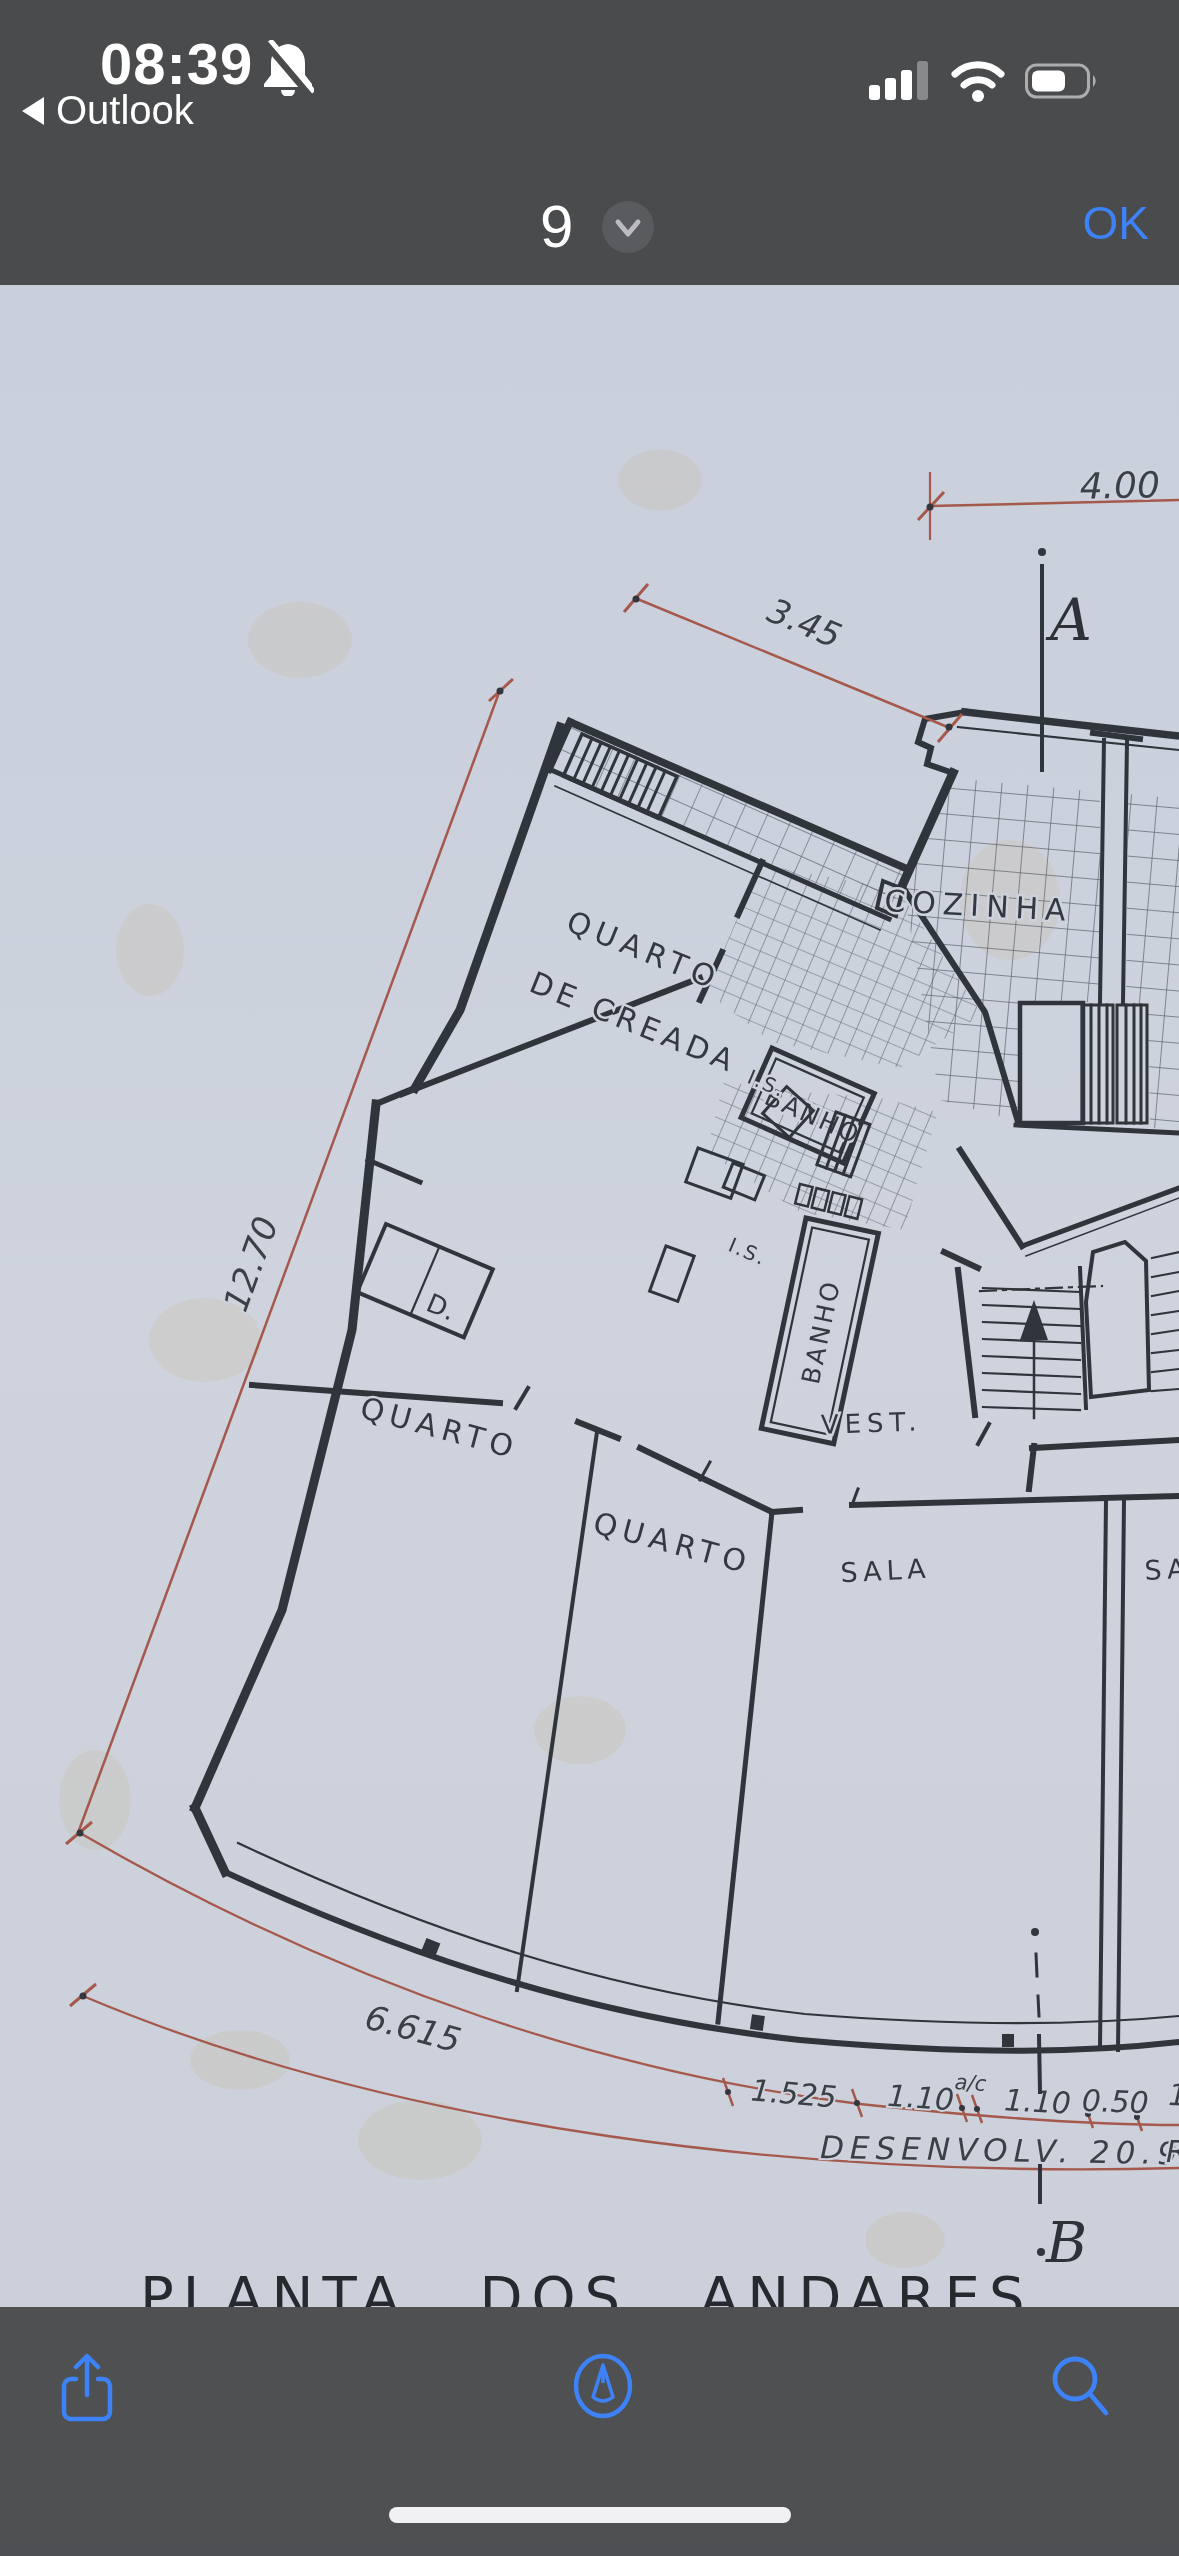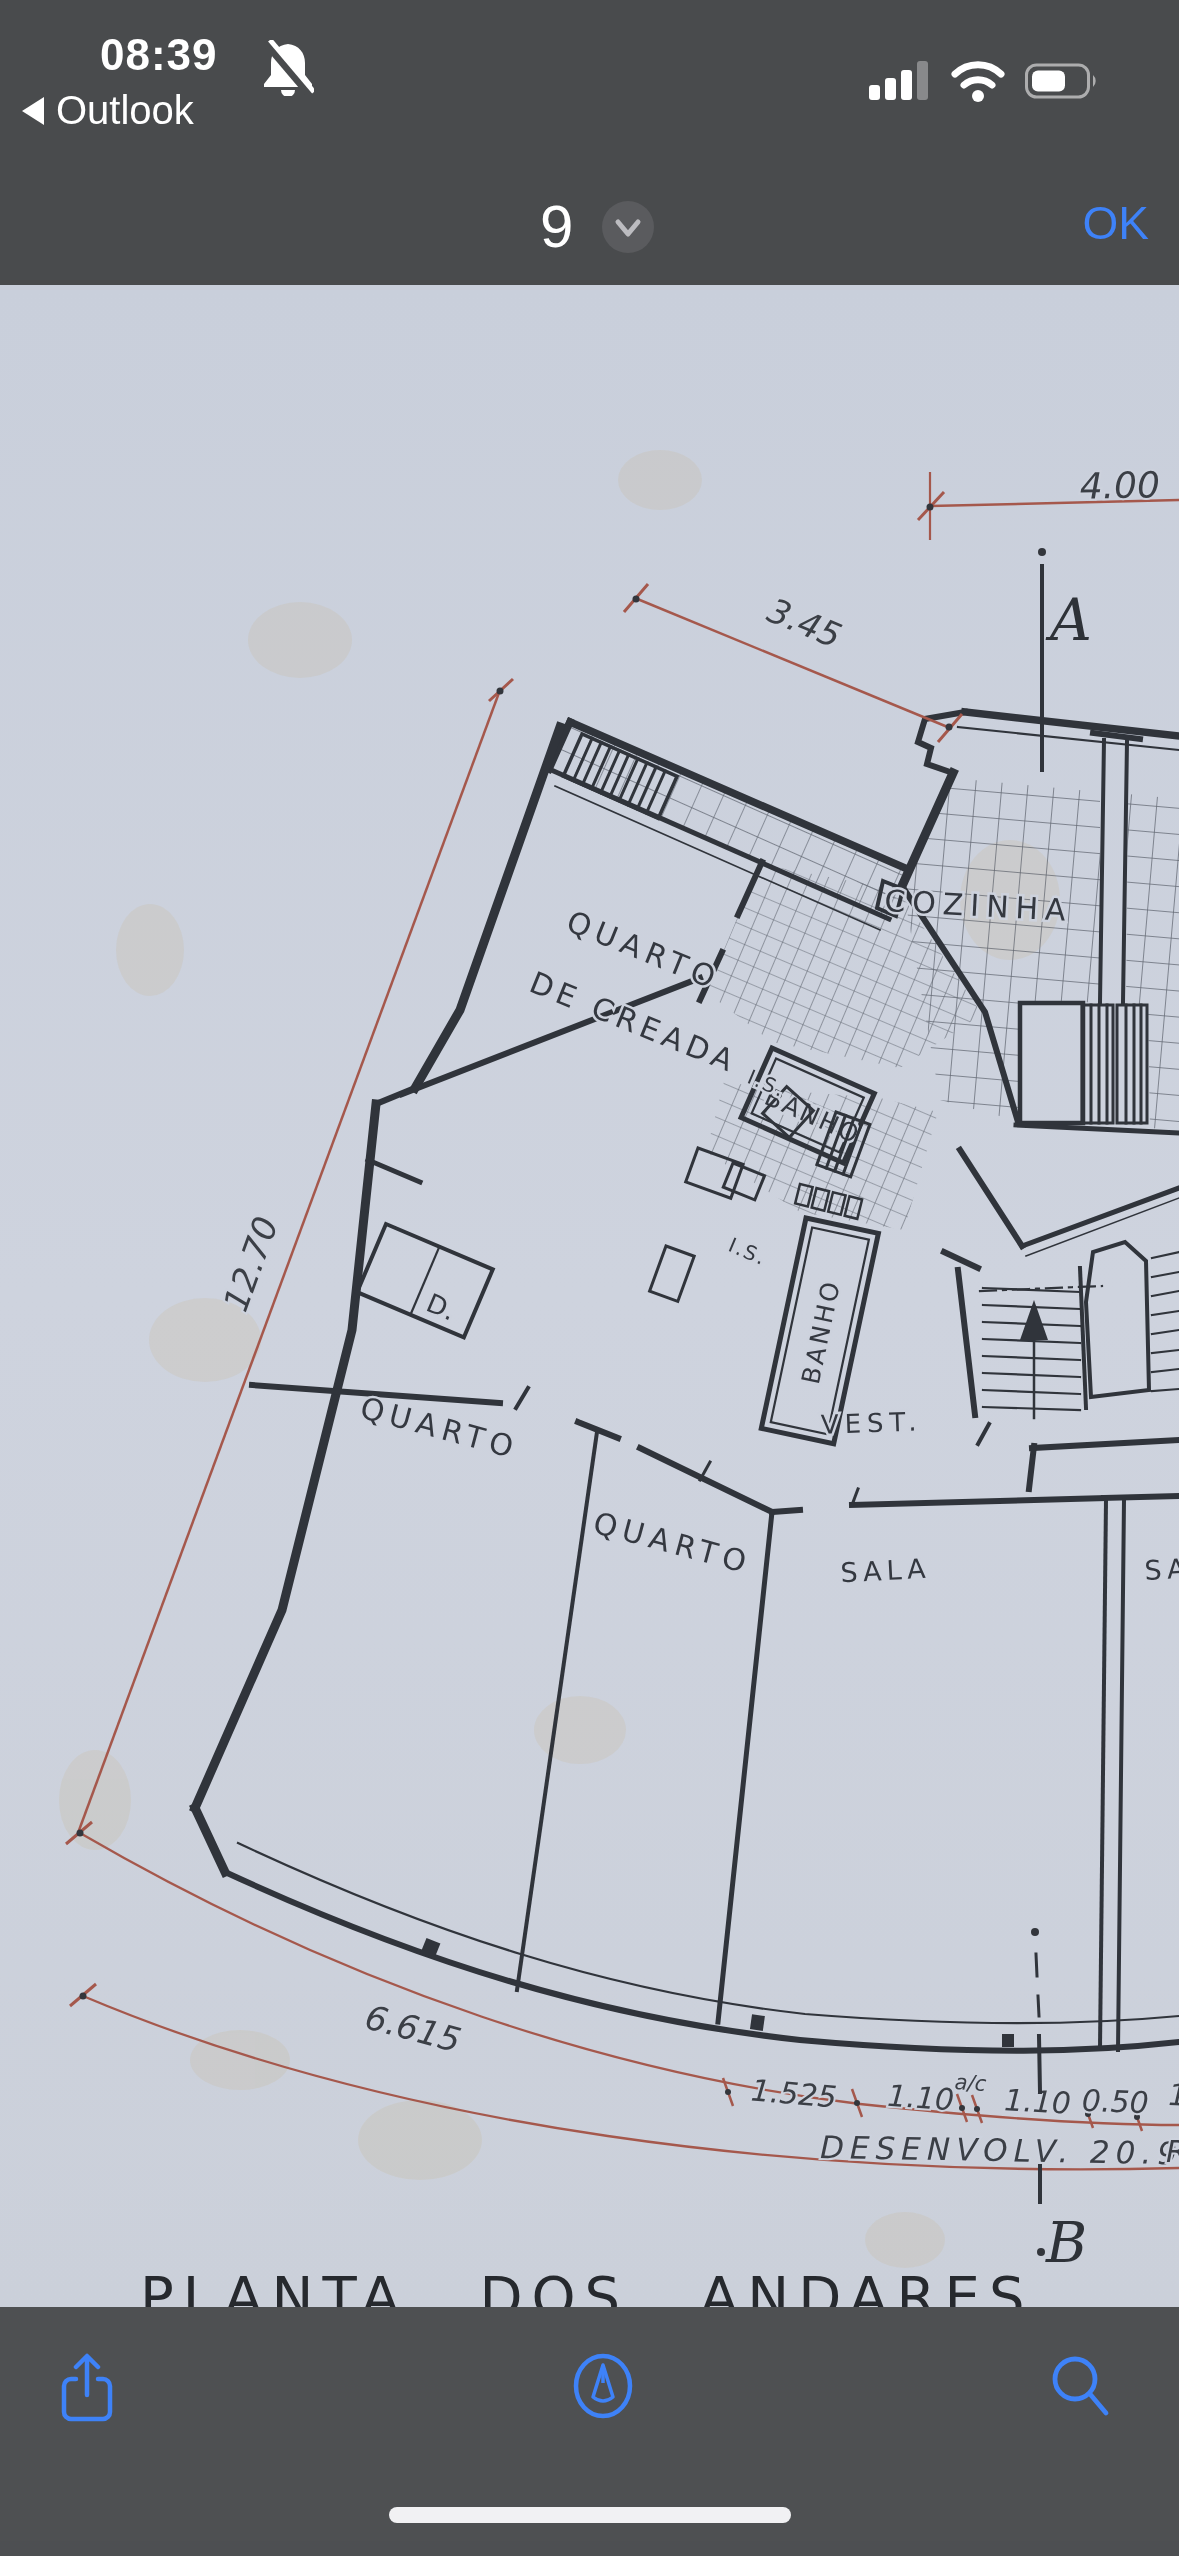--- a/index.html
+++ b/index.html
@@ -1,20 +1,20 @@
 <!DOCTYPE html>
 <html><head>
 <meta charset="utf-8">
 <style>
   html,body{margin:0;padding:0;background:#222;}
   #phone{position:relative;width:1179px;height:2556px;overflow:hidden;
          font-family:"Liberation Sans",sans-serif;background:#cdd2dd;}
   
   #header{position:absolute;top:0;left:0;width:1179px;height:285px;background:#494b4d;z-index:5;}
-  #time{position:absolute;left:100px;top:30px;color:#fff;font-size:44px;font-weight:700;letter-spacing:1px;}
+  #time{position:absolute;left:100px;top:30px;color:#fff;font-size:58px;font-weight:700;letter-spacing:1px;}
   #bell{position:absolute;left:262px;top:40px;}
   #backapp{position:absolute;left:22px;top:88px;color:#fff;font-size:40px;display:flex;align-items:center;gap:10px;}
   #statusicons{position:absolute;right:80px;top:58px;display:flex;align-items:flex-end;gap:16px;}
   #navrow9{position:absolute;left:540px;top:192px;color:#fff;font-size:60px;font-weight:400;}
   #chevcircle{position:absolute;left:602px;top:201px;width:52px;height:52px;border-radius:26px;background:#5a5b5e;}
   #okbtn{position:absolute;right:30px;top:196px;color:#3e82f8;font-size:46px;font-weight:500;}
   
   #paper{position:absolute;top:285px;left:0;width:1179px;height:2022px;background:#cdd2dd;z-index:1;}
   #plansvg{display:block;}
   .ink{stroke:#30343b;fill:none;stroke-linecap:square;stroke-linejoin:miter;}

